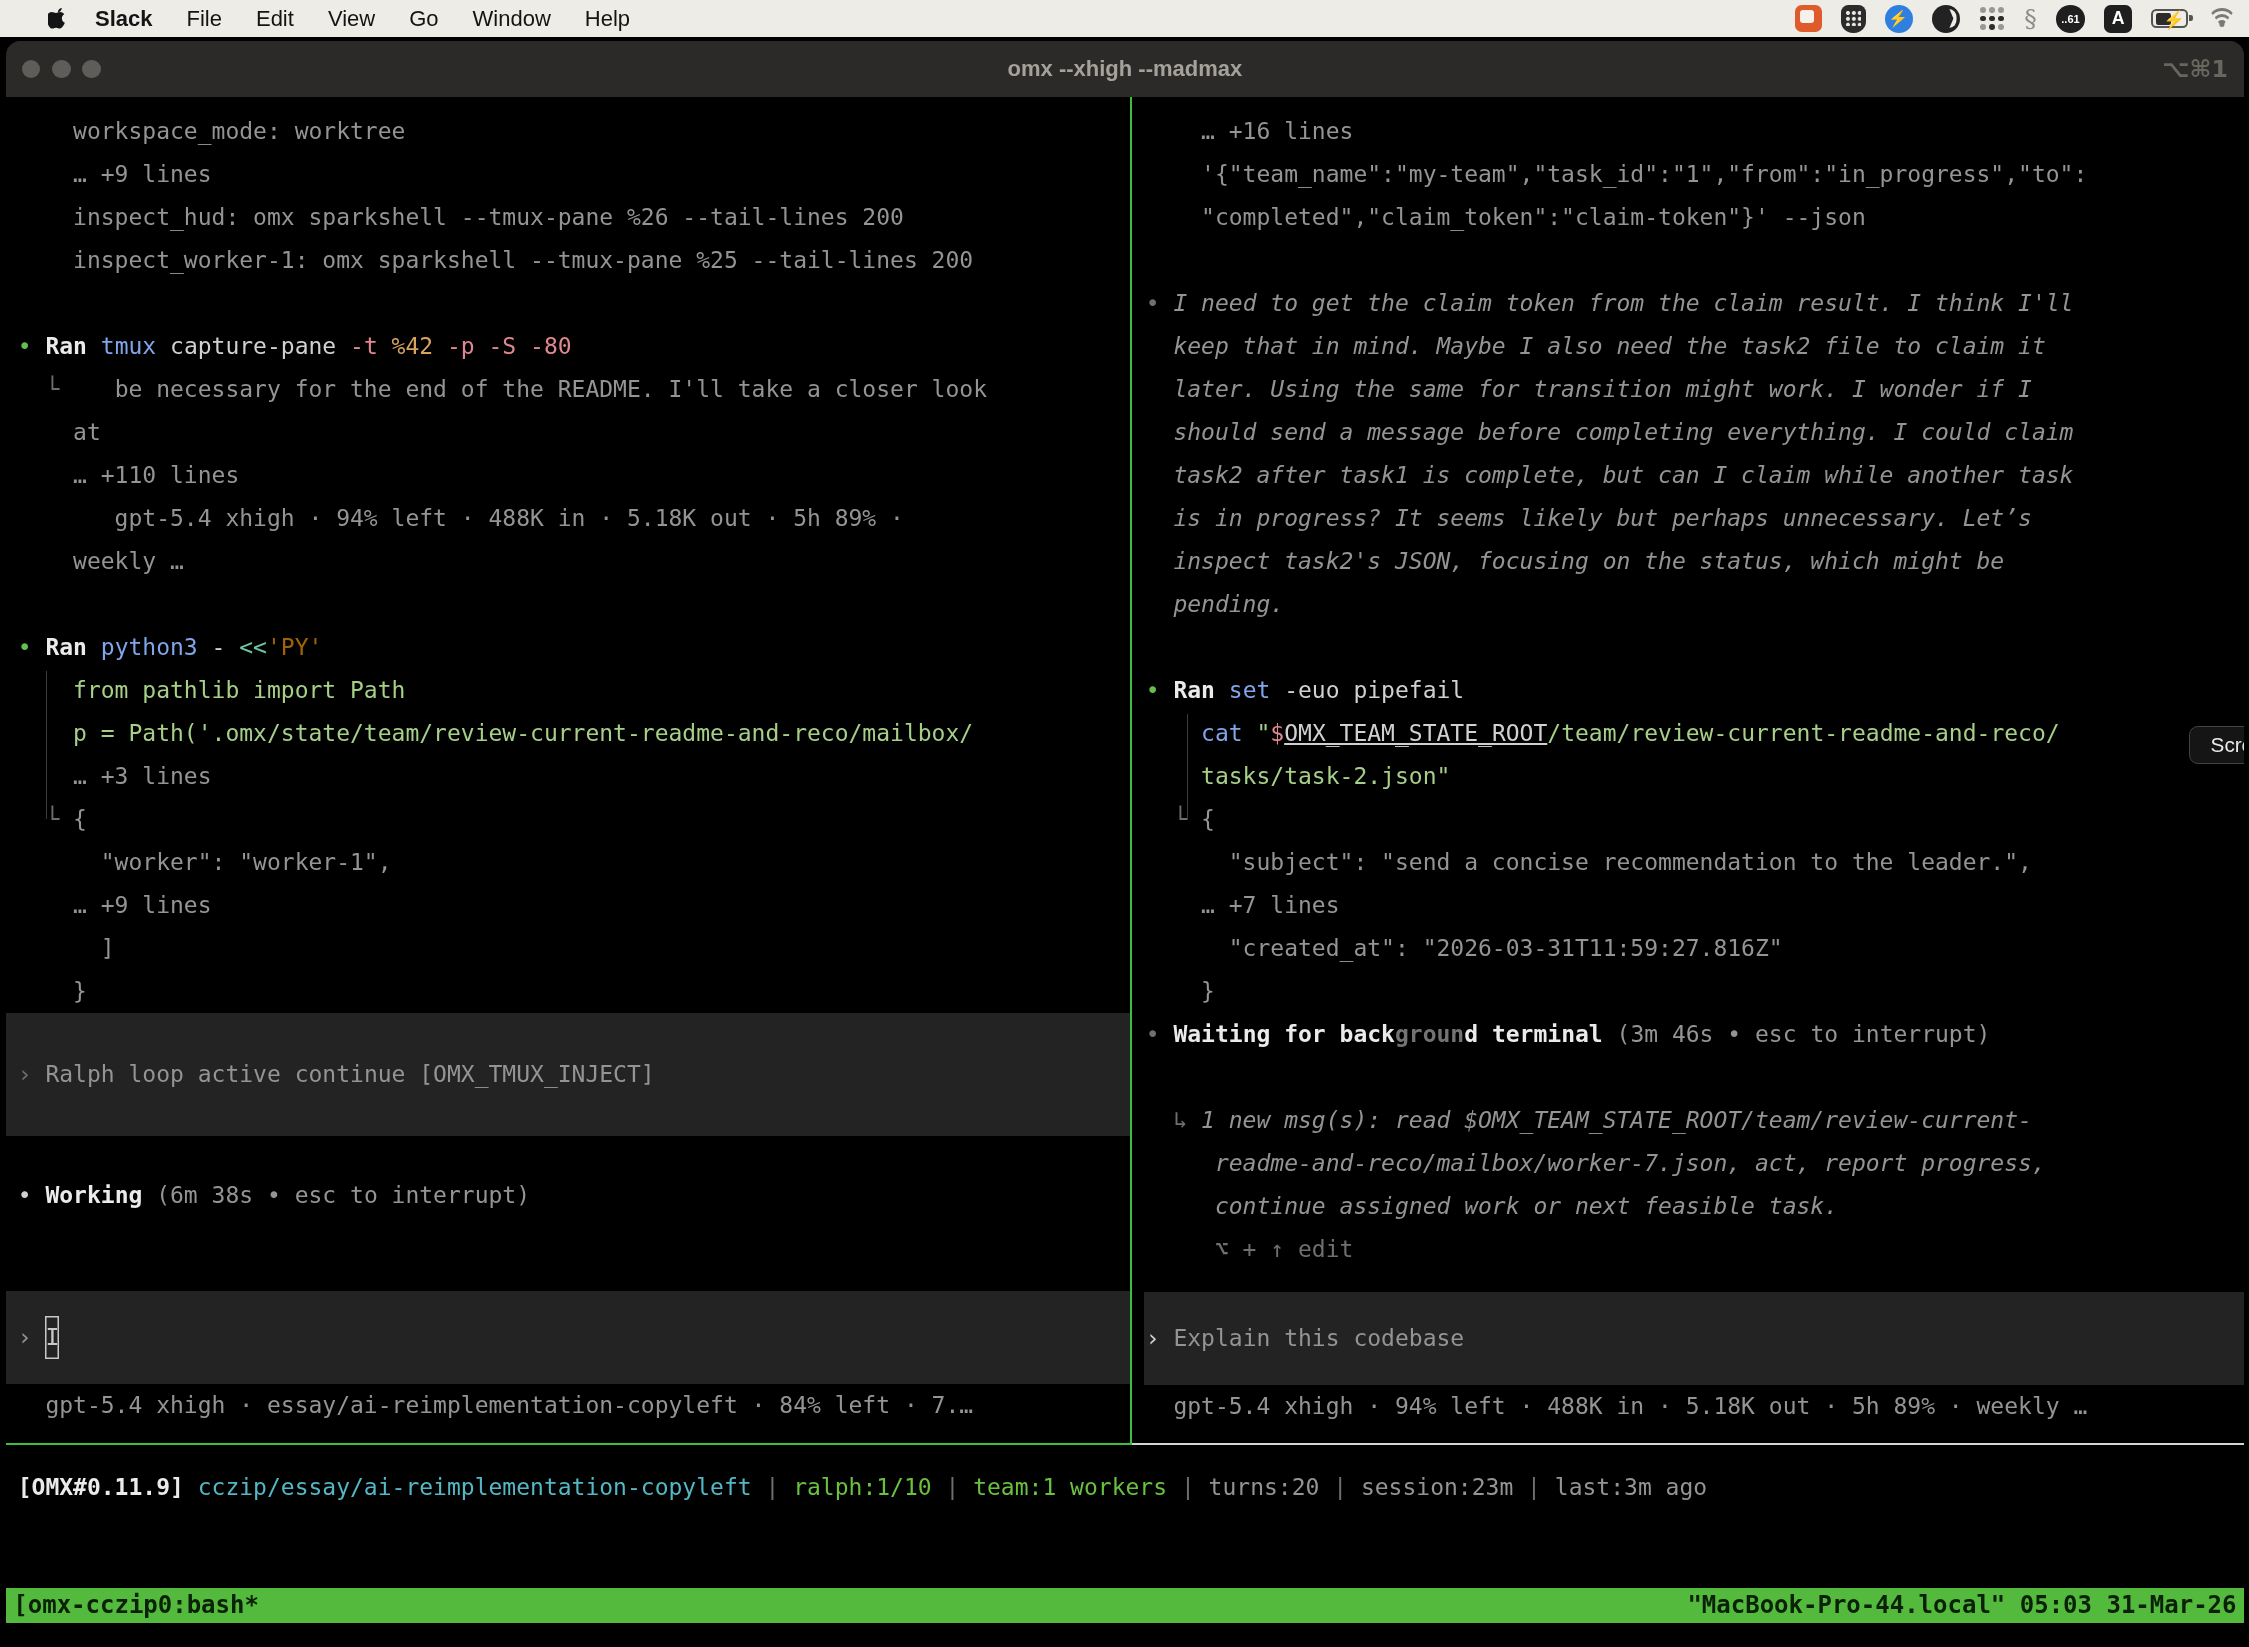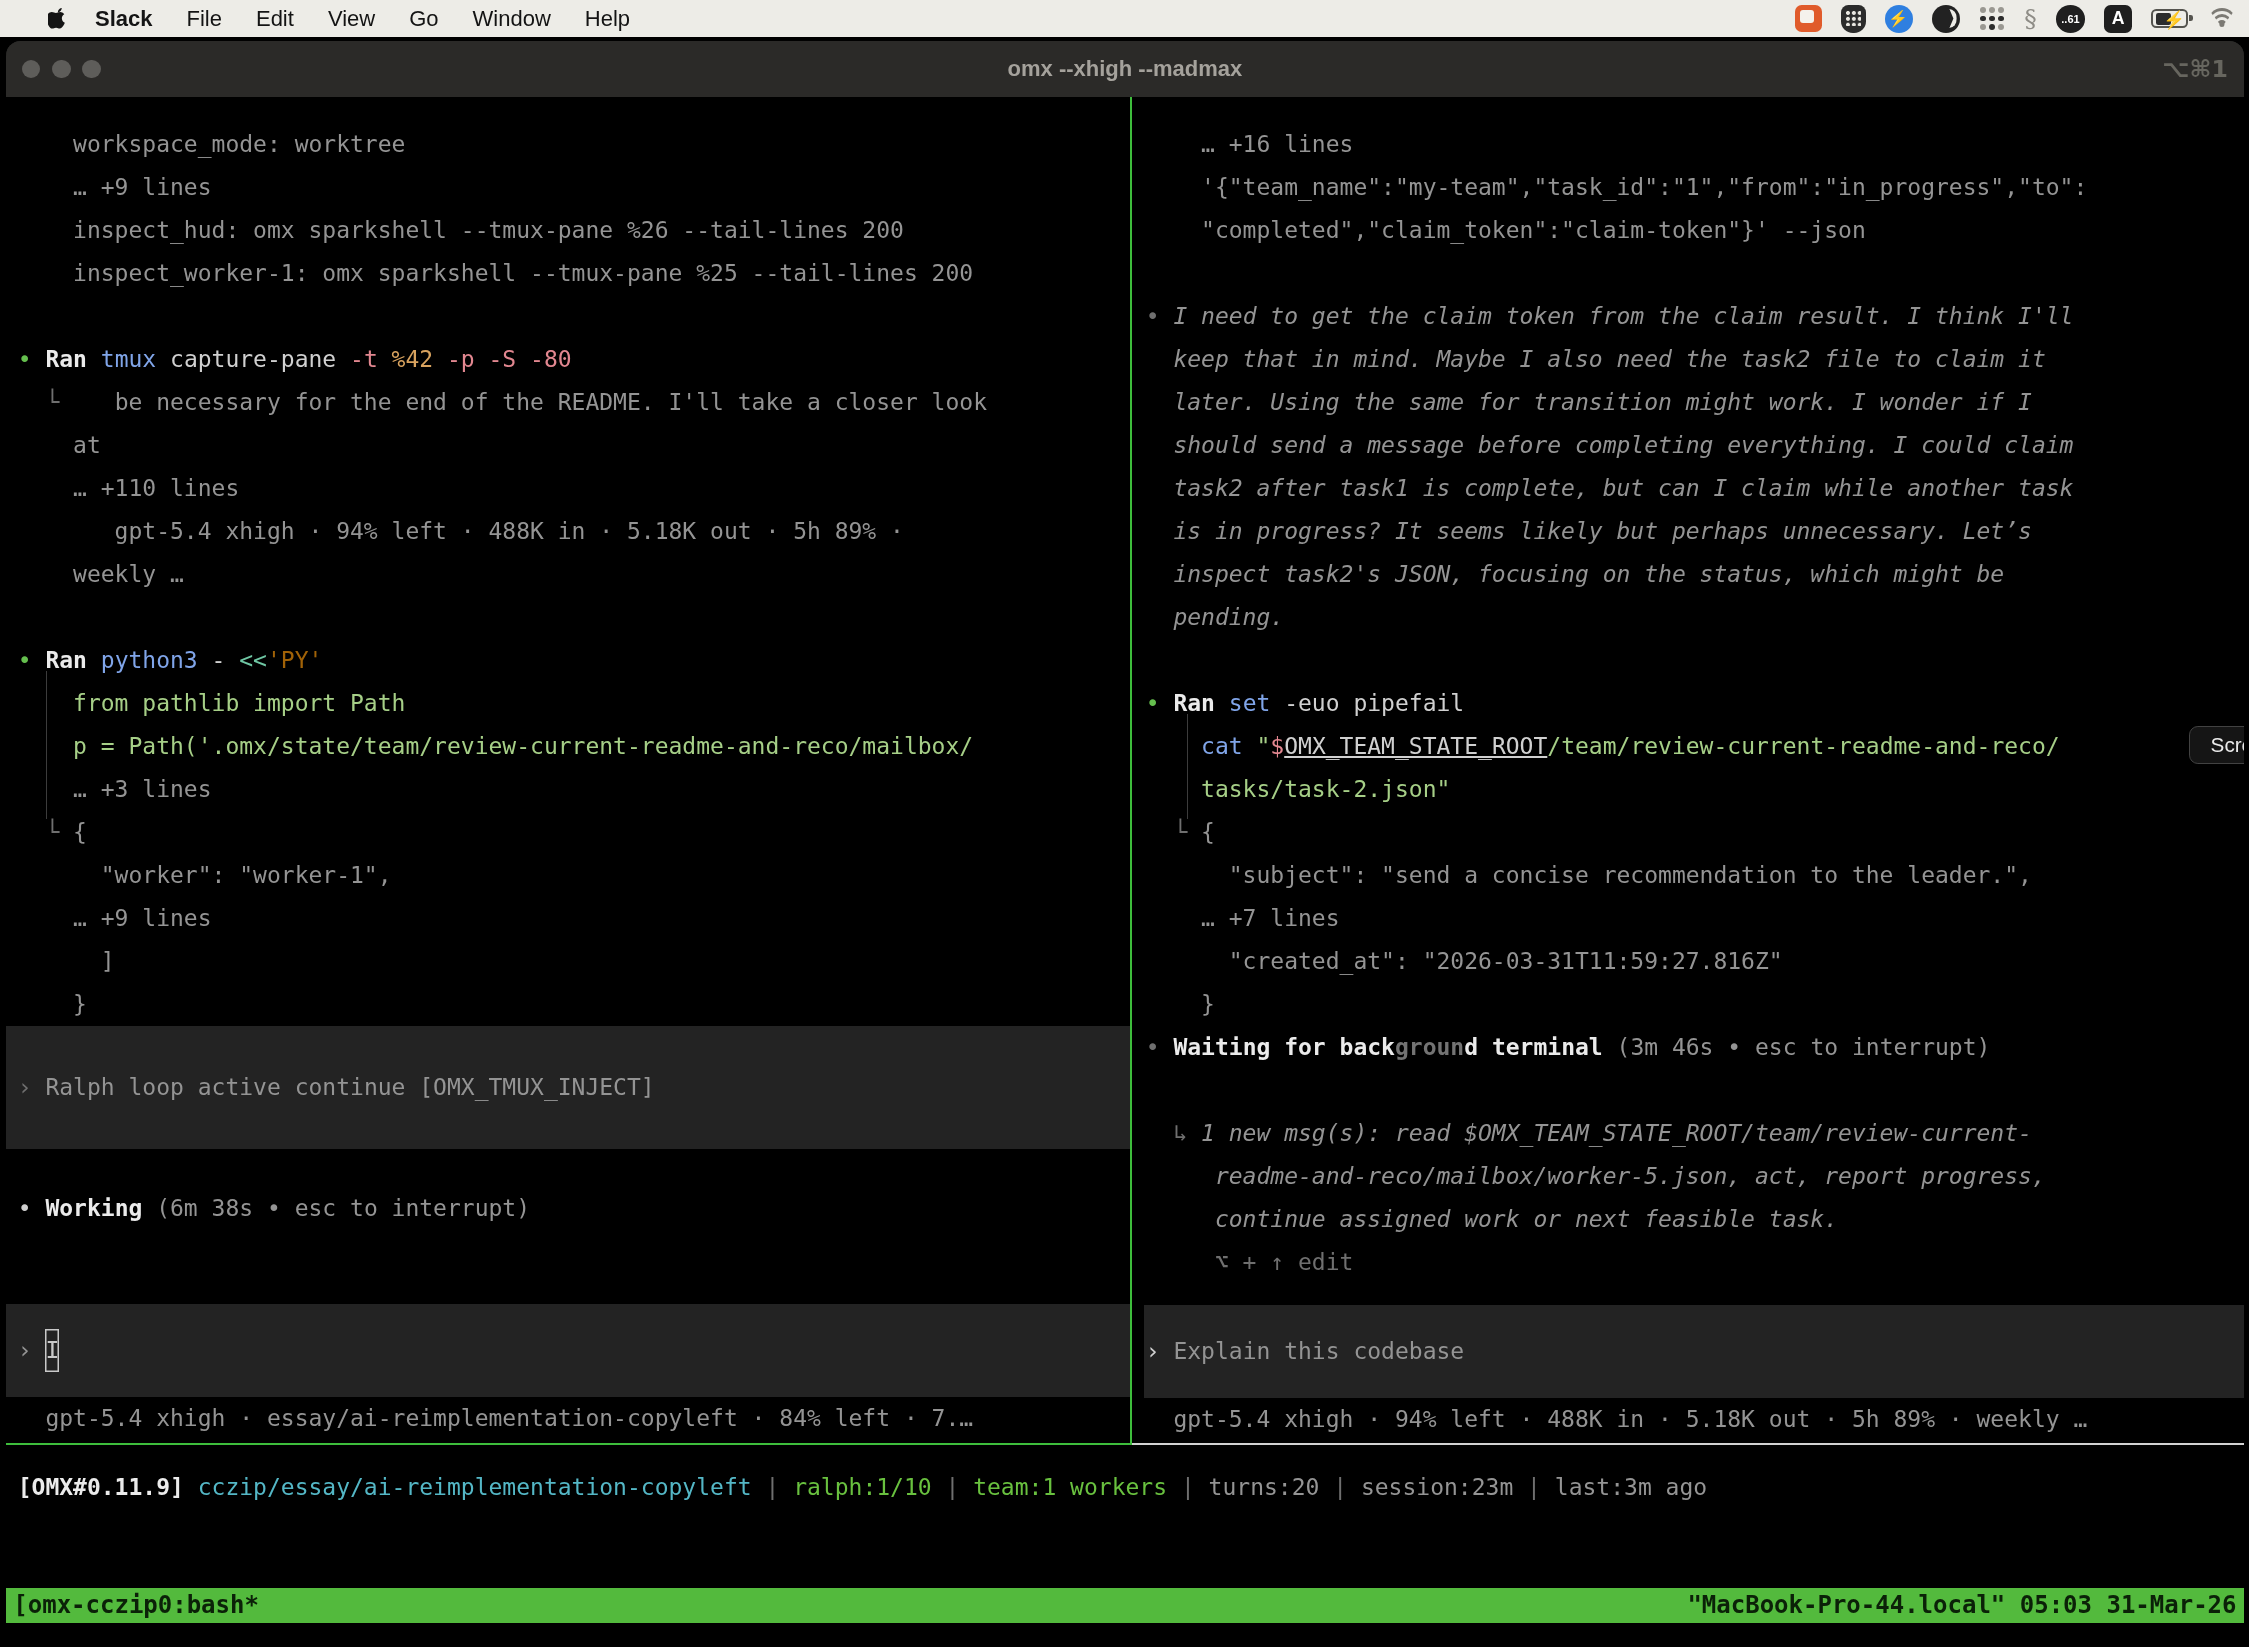--- a/index.html
+++ b/index.html
@@ -45,21 +45,21 @@
             box-shadow: inset 0 1.5px 0 rgba(255,255,255,0.14); }
   .titlebar { position:absolute; left:0; top:0; width:100%; height:56px; background:#2b2a28; }
   .tlights { position:absolute; left:16px; top:18.5px; display:flex; gap:11.8px; }
   .tlights i { width:18.5px; height:18.5px; border-radius:50%; background:#5e5d5a; }
   .wtitle { position:absolute; left:0; right:0; top:0; height:56px; line-height:56px; text-align:center;
             color:#a5a29c; font-size:22px; font-weight:600; }
   .wshort { position:absolute; right:16px; top:0; height:56px; line-height:56px; color:#67665f; font-size:23.6px; font-weight:700;
             font-family:"DejaVu Sans", sans-serif; }
 
   
-  .pane { position:absolute; top:56px; height:1346px; overflow:hidden; background:#000; padding-top:26px; }
+  .pane { position:absolute; top:56px; height:1346px; overflow:hidden; background:#000; padding-top:13px; }
   .pane-left  { left:0; width:1124px; }
   .pane-right { left:1128px; width:1110px; }
   .divider-v { position:absolute; left:1124px; top:56px; width:2.2px; height:1348px; background:#3ebe3c; }
   .hborder-l { position:absolute; left:0; top:1402px; width:1124px; height:2.2px; background:#3ebe3c; }
   .hborder-r { position:absolute; left:1126px; top:1402px; width:1112px; height:2.2px; background:#d2d2d2; }
 
   .tl { height:43px; line-height:43px; white-space:pre; padding-left:11.8px;
         font-family:"DejaVu Sans Mono","DejaVu Sans",monospace; font-size:23px; color:#949494; overflow:hidden; }
   .band { background:#232323; height:123px; display:flex; align-items:center; }
   .band.input { height:93px; }
@@ -196,21 +196,21 @@
       <div class="tl"><span class="s-code">    </span><span class="s-blue">cat </span><span class="s-code">"</span><span class="s-pink">$</span><span class="s-lt s-u">OMX_TEAM_STATE_ROOT</span><span class="s-code">/team/review-current-readme-and-reco/</span></div>
       <div class="tl"><span class="s-code">    tasks/task-2.json"</span></div>
       <div class="tl"><span class="s-dim">  └ </span><span class="s-gray">{</span></div>
       <div class="tl"><span class="s-gray">      "subject": "send a concise recommendation to the leader.",</span></div>
       <div class="tl"><span class="s-gray">    … +7 lines</span></div>
       <div class="tl"><span class="s-gray">      "created_at": "2026-03-31T11:59:27.816Z"</span></div>
       <div class="tl"><span class="s-gray">    }</span></div>
       <div class="tl"><span class="s-dim">• </span><span class="s-white s-b">Waiting for back</span><span class="s-shim s-b">groun</span><span class="s-white s-b">d terminal </span><span class="s-gray">(3m 46s • esc to interrupt)</span></div>
       <div class="tl"></div>
       <div class="tl"><span class="s-dim">  ↳ </span><span class="s-gray s-i">1 new msg(s): read $OMX_TEAM_STATE_ROOT/team/review-current-</span></div>
-      <div class="tl"><span class="s-gray s-i">     readme-and-reco/mailbox/worker-5.json, act, report progress,</span></div>
+      <div class="tl"><span class="s-gray s-i">     readme-and-reco/mailbox/worker-7.json, act, report progress,</span></div>
       <div class="tl"><span class="s-gray s-i">     continue assigned work or next feasible task.</span></div>
       <div class="tl"><span class="s-dim">     ⌥ + ↑ edit</span></div>
       <div class="tl" style="height: 20.7px;"></div>
       <div class="tl band input" style="height: 93px;"><span class="s-lt">› </span><span class="s-gray">Explain this codebase</span></div>
       <div class="tl"><span class="s-gray">  gpt-5.4 xhigh · 94% left · 488K in · 5.18K out · 5h 89% · weekly …</span></div>
     </div>
 
   <div class="guide guide-left"></div>
   <div class="guide guide-right"></div>
 

